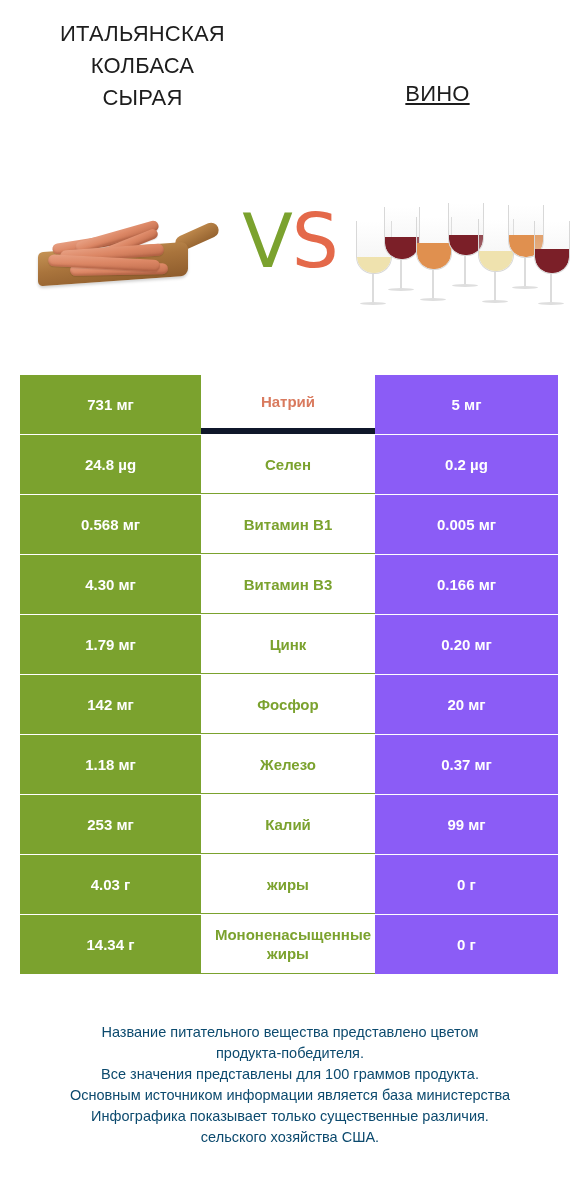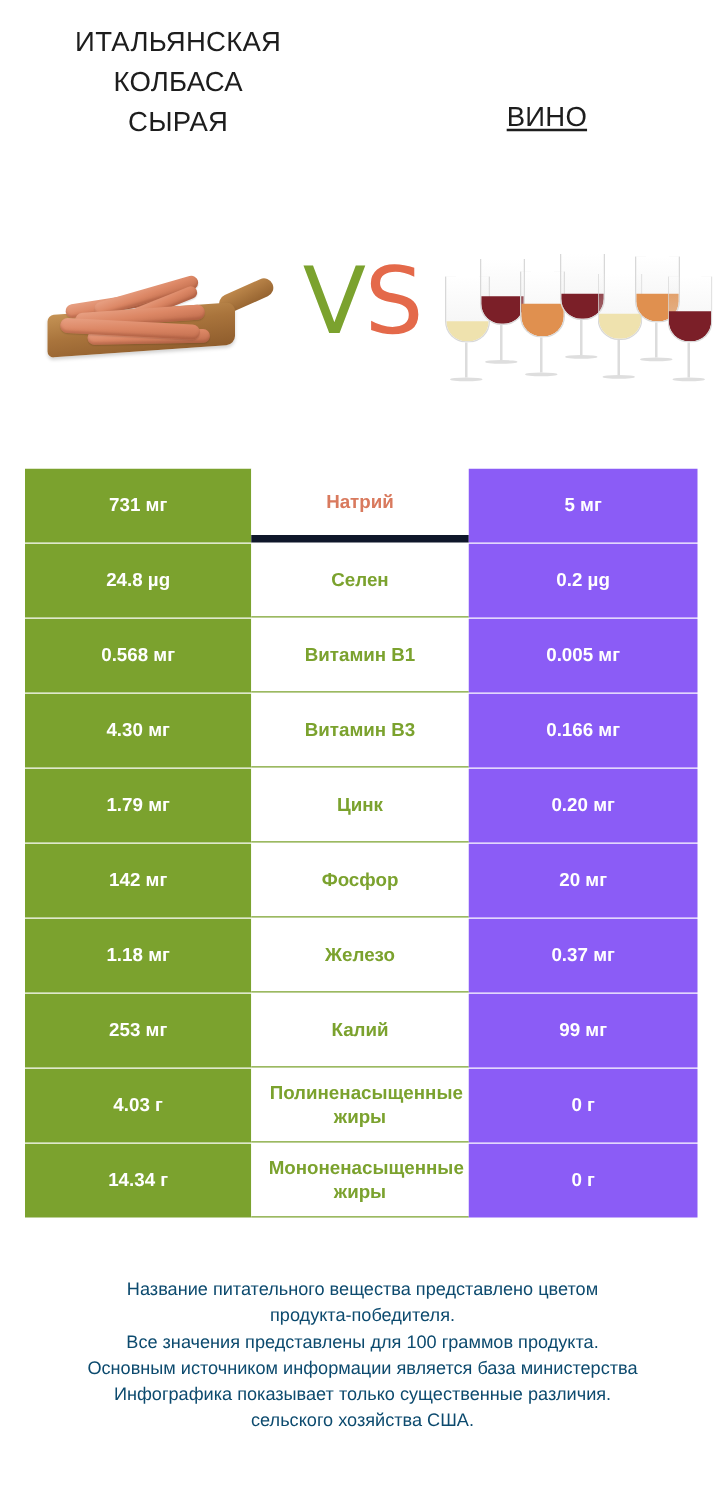--- a/index.html
+++ b/index.html
@@ -378,21 +378,20 @@
     </div>
     <div class="row">
       <div class="cell cell-left">253 мг</div>
       <div class="cell cell-mid win-green">Калий</div>
       <div class="cell cell-right">99 мг</div>
     </div>
     <div class="row">
       <div class="cell cell-left">4.03 г</div>
       <div class="cell cell-mid win-green clipped" title="Полиненасыщенные жиры">
         <span class="label-wrap">
-          <span class="line1">Полиненасыщенные</span>
           <span class="line2">жиры</span>
         </span>
       </div>
       <div class="cell cell-right">0 г</div>
     </div>
     <div class="row">
       <div class="cell cell-left">14.34 г</div>
       <div class="cell cell-mid win-green clipped" title="Мононенасыщенные жиры">
         <span class="label-wrap">
           <span class="line1">Мононенасыщенные</span>

